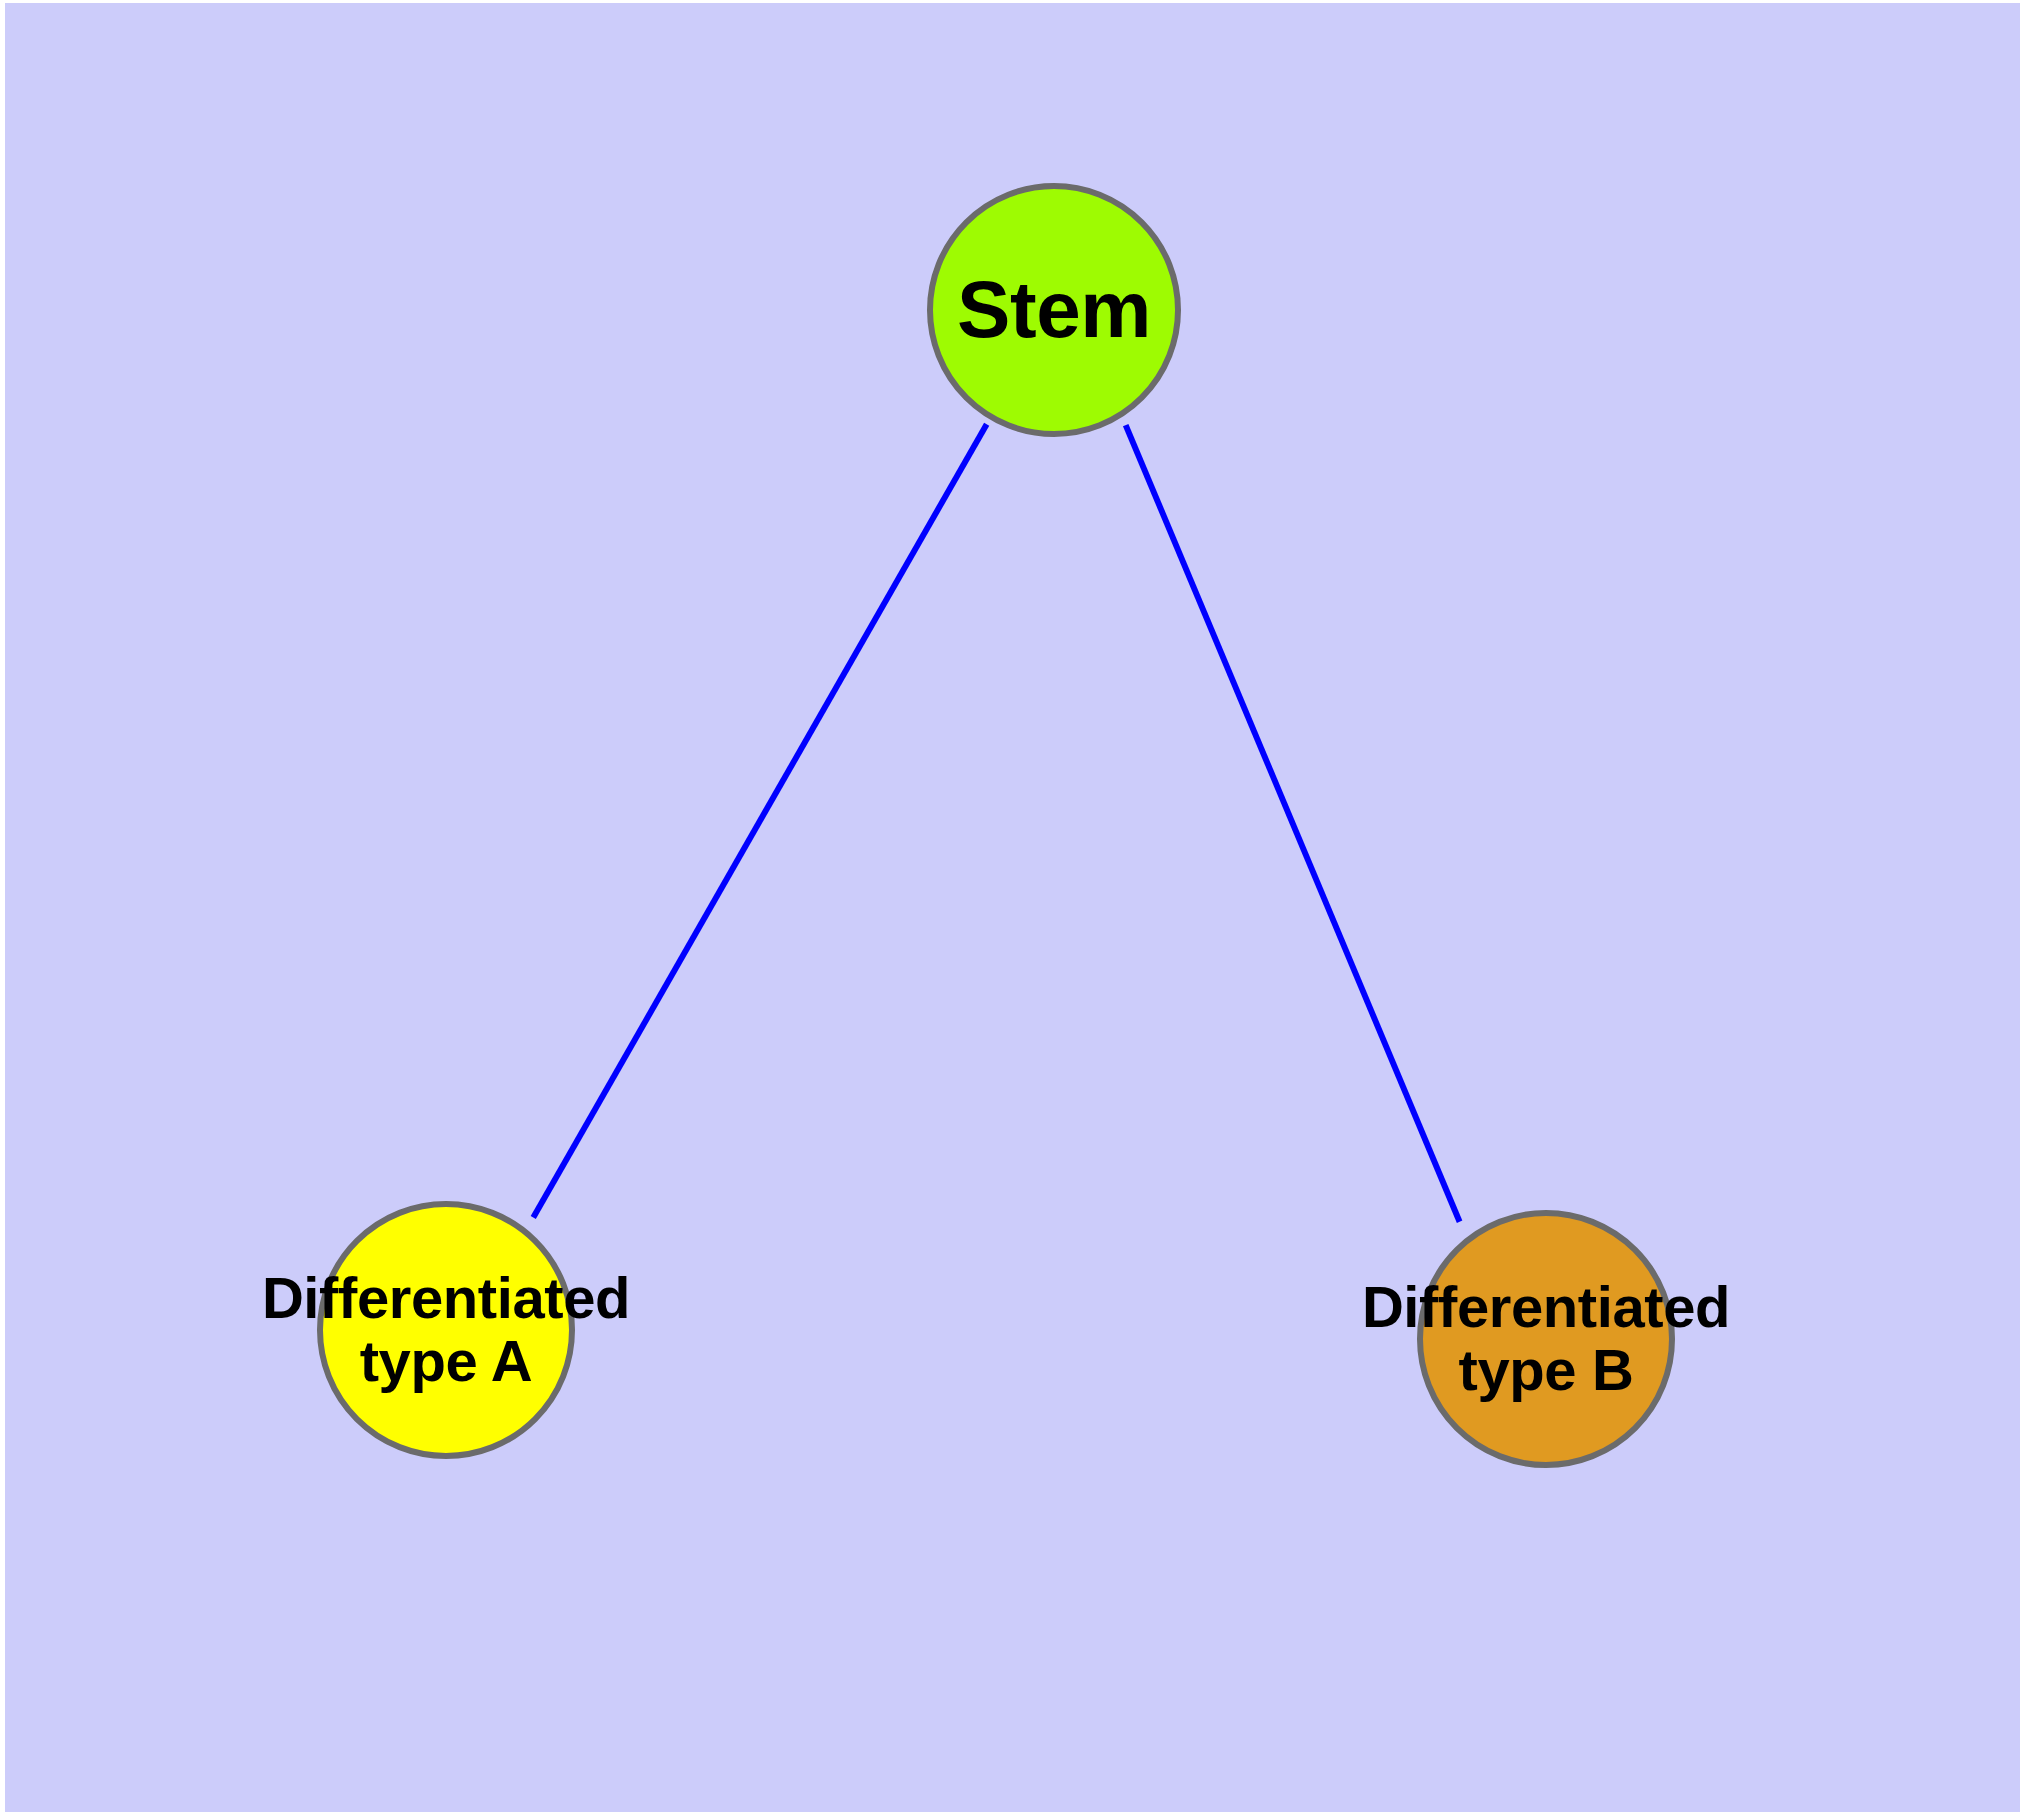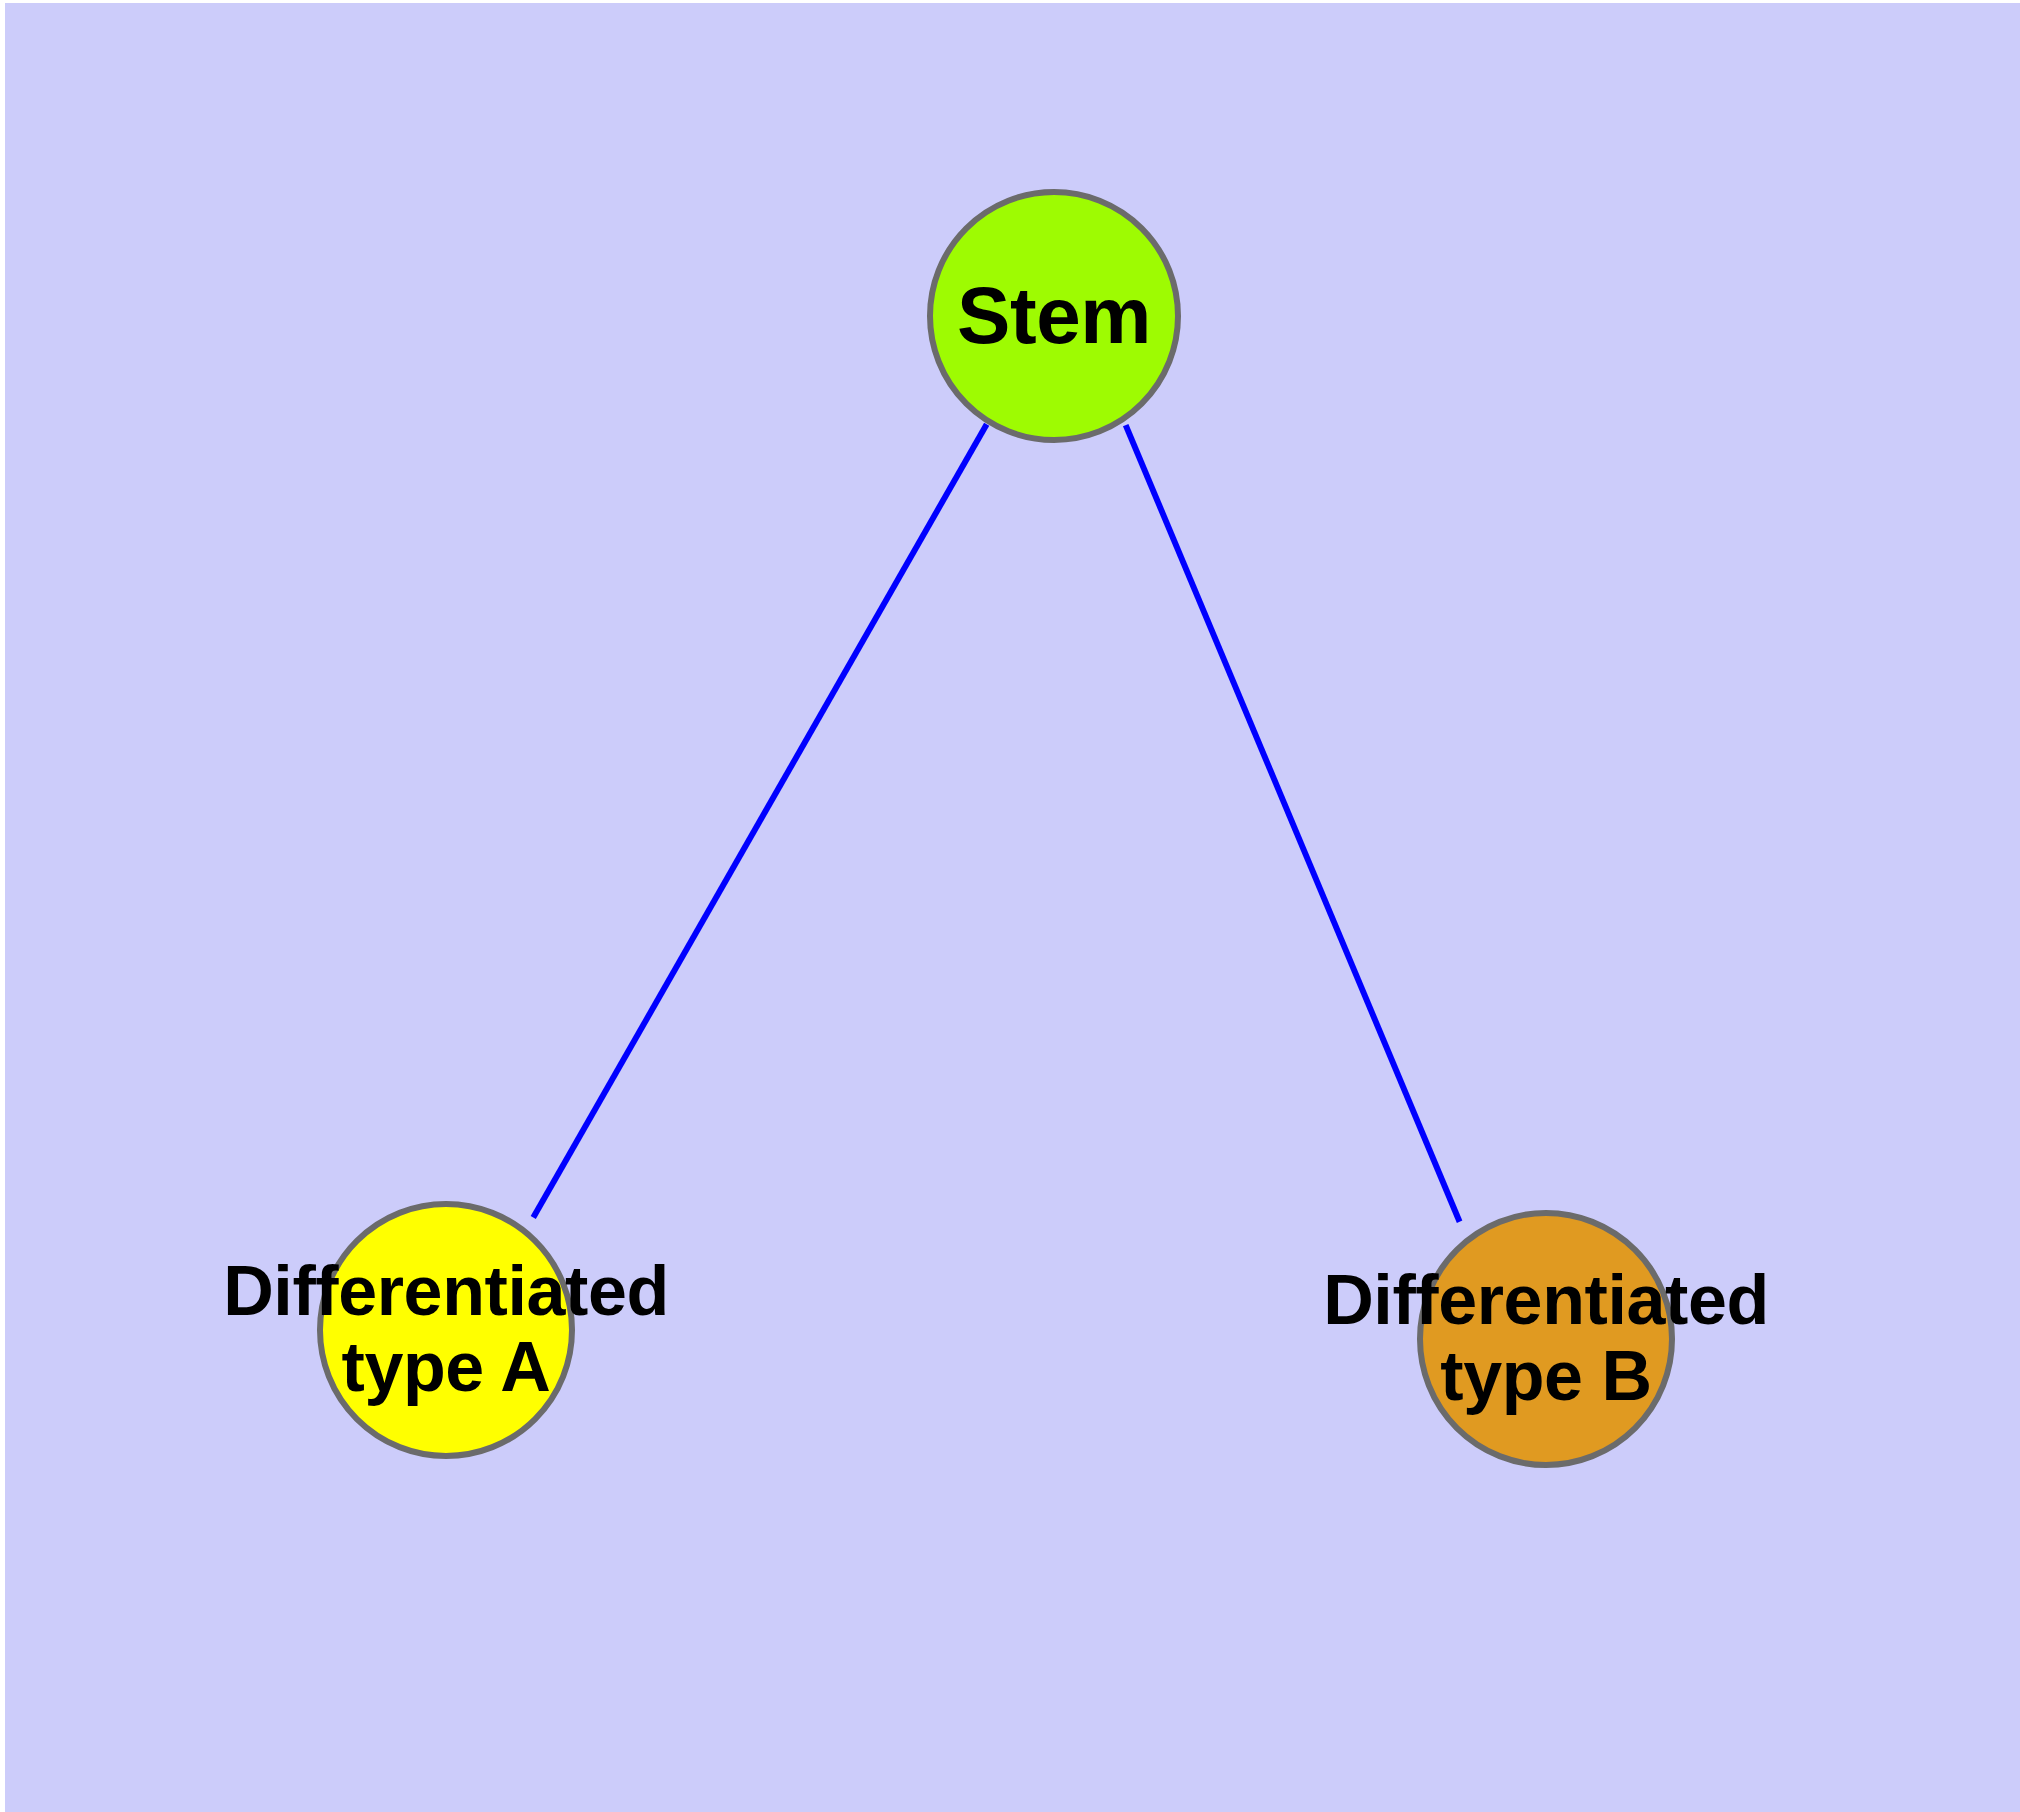--- a/index.html
+++ b/index.html
@@ -45,33 +45,33 @@
     font-family: "Liberation Sans", sans-serif;
     font-weight: bold;
     font-size: 78px;
     line-height: 1.08;
     text-align: center;
     white-space: pre;
     letter-spacing: -0.4px;
     pointer-events: none;
   }
   .label-stem { font-size: 80px; }
-  .label-wide { font-size: 70px; text-align: center; }
+  .label-wide { font-size: 58px; text-align: center; }
 </style>
 </head>
 <body>
 
 <div id="graph-canvas">
 
   <svg id="edge-layer" viewBox="0 0 2384 2138">
     <line x1="1158" y1="497" x2="623" y2="1433" stroke="#0000ff" stroke-width="7" stroke-linecap="butt"></line>
     <line x1="1322" y1="498" x2="1716" y2="1438" stroke="#0000ff" stroke-width="7" stroke-linecap="butt"></line>
   </svg>
 
-  <div class="graph-node" style="left:922px; top:186px; width:254px; height:254px; background:#9efb02;">
+  <div class="graph-node" style="left:922px; top:180px; width:254px; height:254px; background:#9efb02;">
     <div class="node-label label-stem">Stem</div>
   </div>
 
   <div class="graph-node" style="left:312px; top:1198px; width:258px; height:258px; background:#ffff00;">
     <div class="node-label label-wide">Differentiated
 type A</div>
   </div>
 
   <div class="graph-node" style="left:1412px; top:1207px; width:258px; height:258px; background:#e09a21;">
     <div class="node-label label-wide">Differentiated

